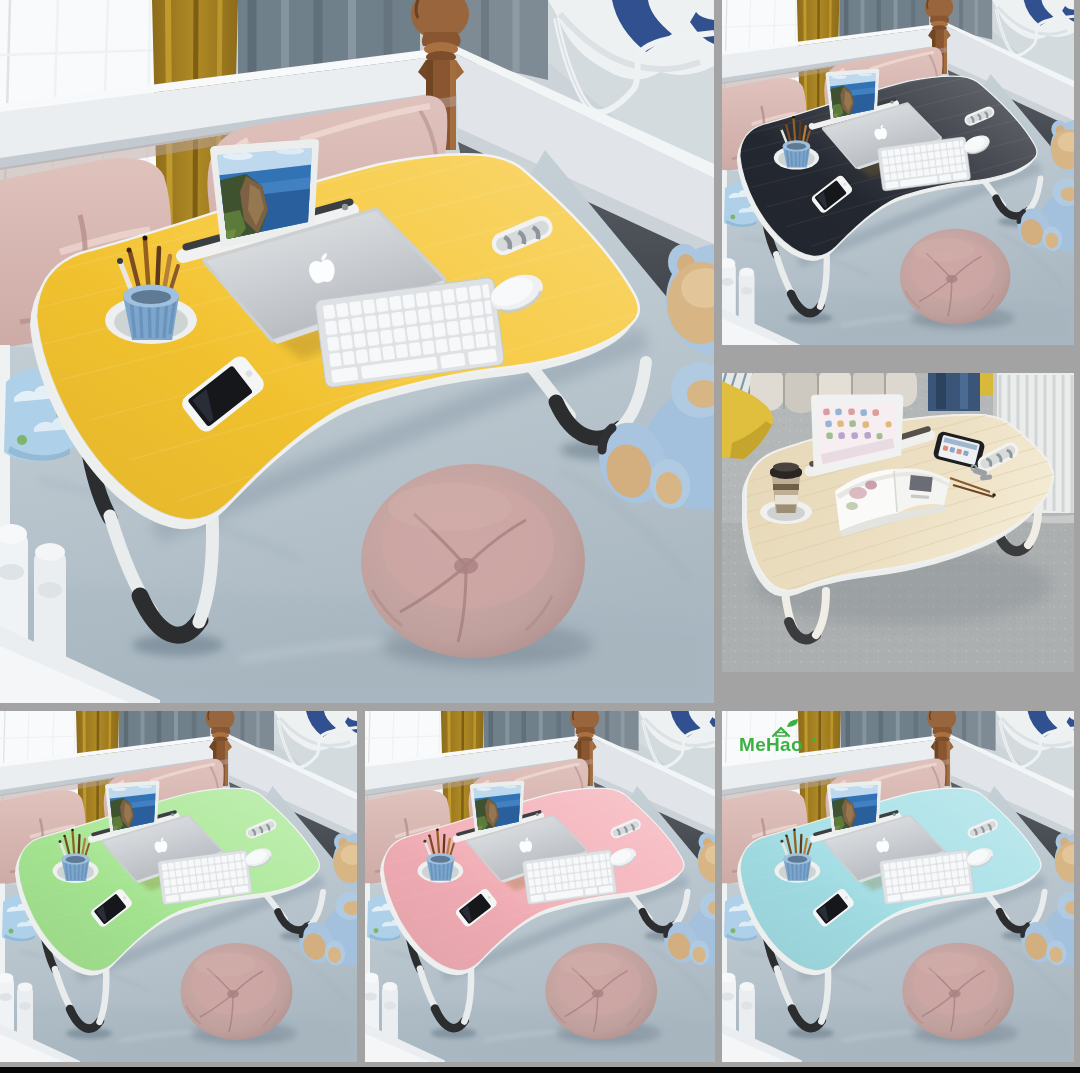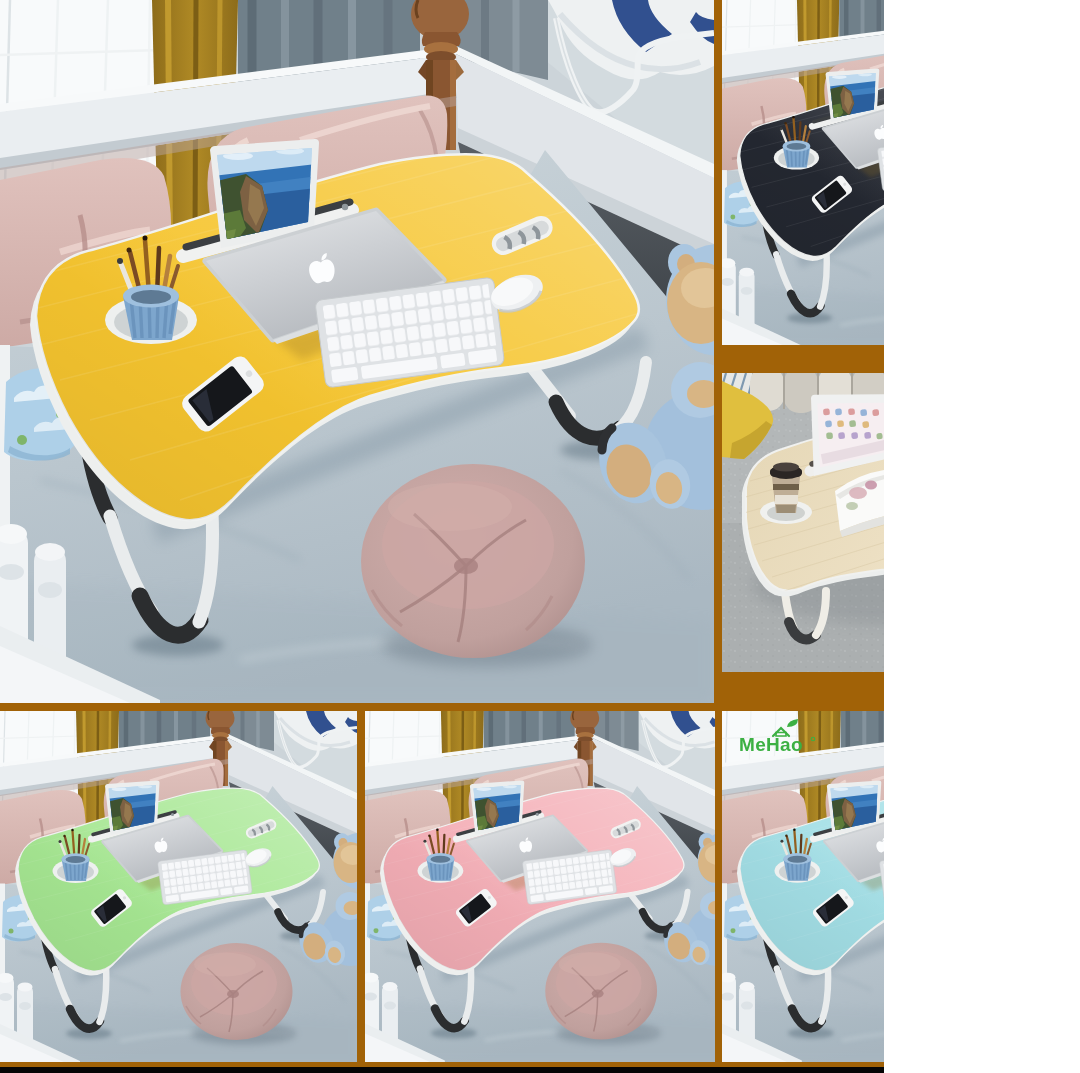--- a/index.html
+++ b/index.html
@@ -1,16 +1,16 @@
 <!DOCTYPE html>
 <html><head>
 <meta charset="utf-8">
 <style>
 html,body{margin:0;padding:0;background:#fff;}
-#wrap{width:884px;height:1073px;position:relative;overflow:hidden;background:#a16207;font-family:"Liberation Sans",sans-serif;}
+#wrap{width:1080px;height:1073px;position:relative;overflow:hidden;background:#a3a3a3;font-family:"Liberation Sans",sans-serif;}
 </style>
 </head>
 <body>
 <div id="wrap">
 <svg width="1080" height="1073" viewBox="0 0 1080 1073" xmlns="http://www.w3.org/2000/svg">
 <defs>
 <linearGradient id="floorg" x1="0" y1="0" x2="0.3" y2="1">
  <stop offset="0" stop-color="#ccd6db"></stop>
           <stop offset="0.55" stop-color="#bac6ce"></stop>
           <stop offset="1" stop-color="#aab8c2"></stop>

